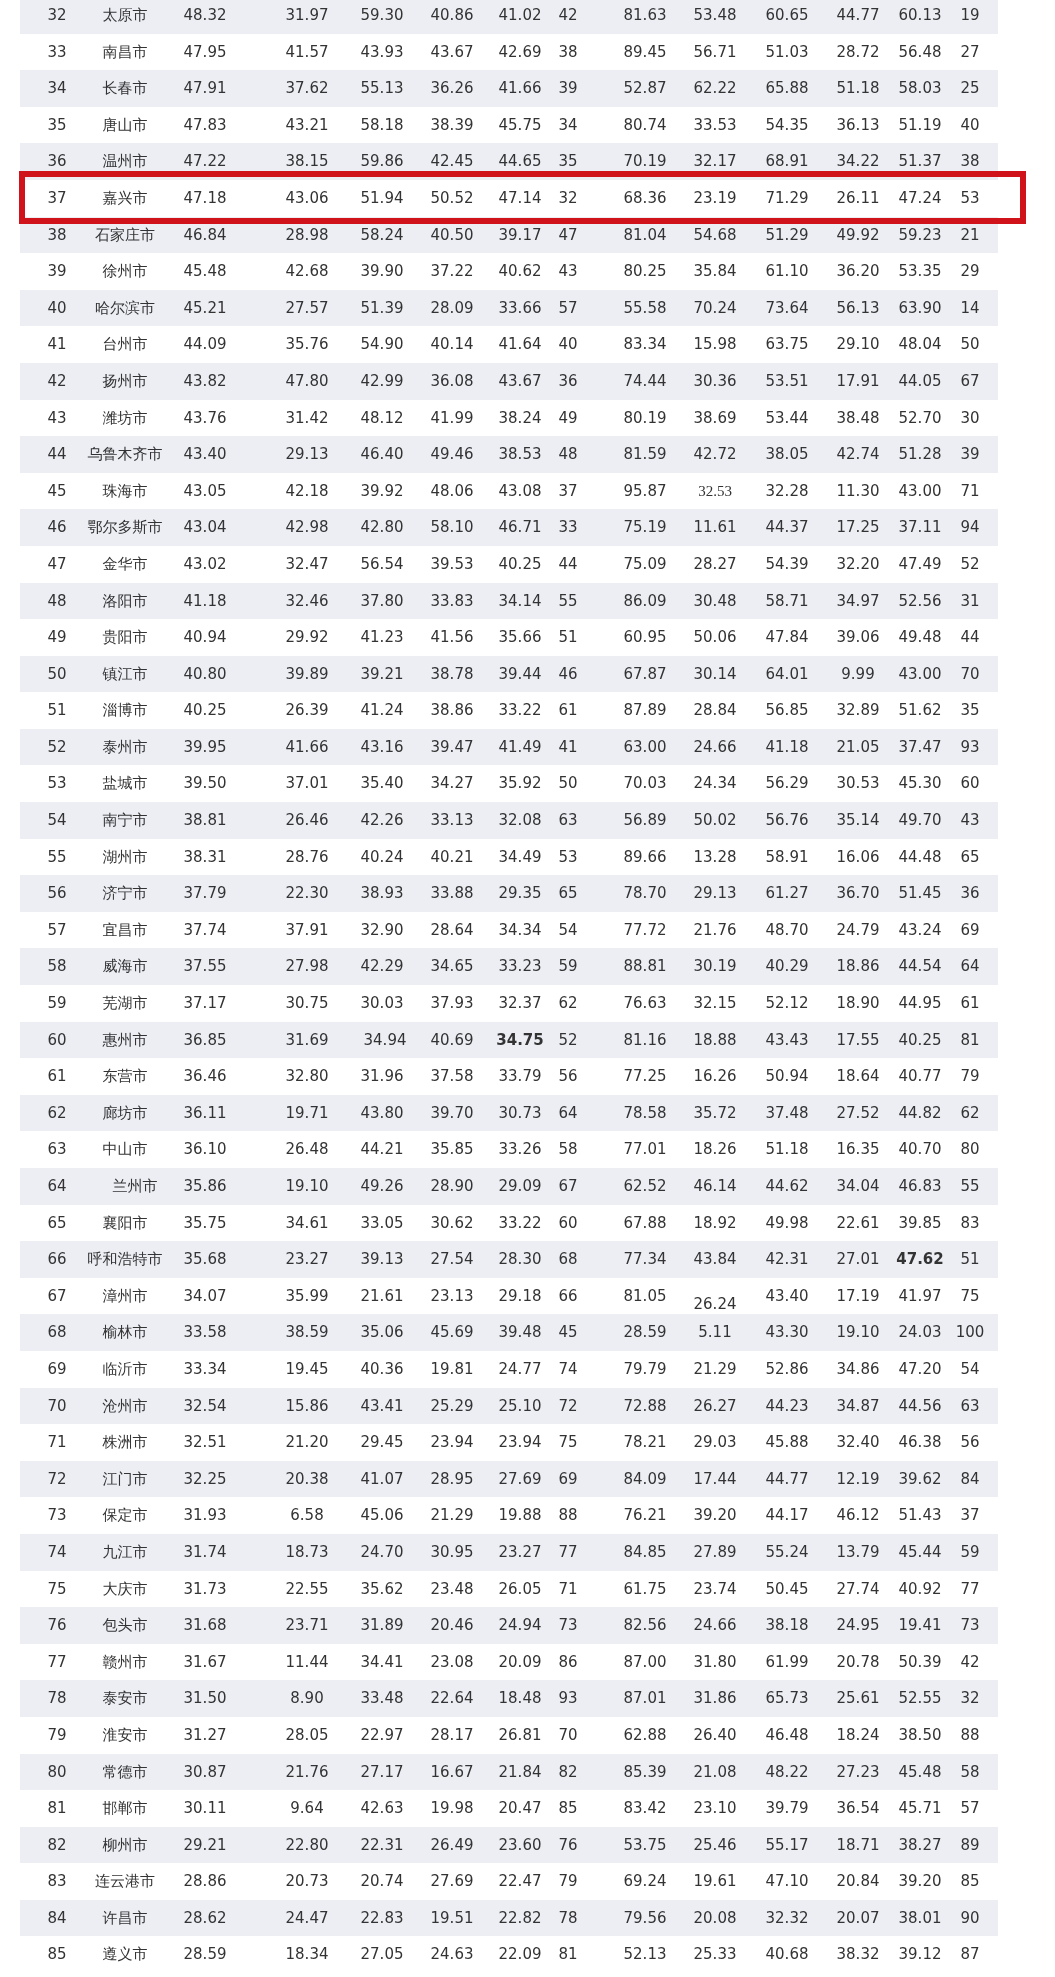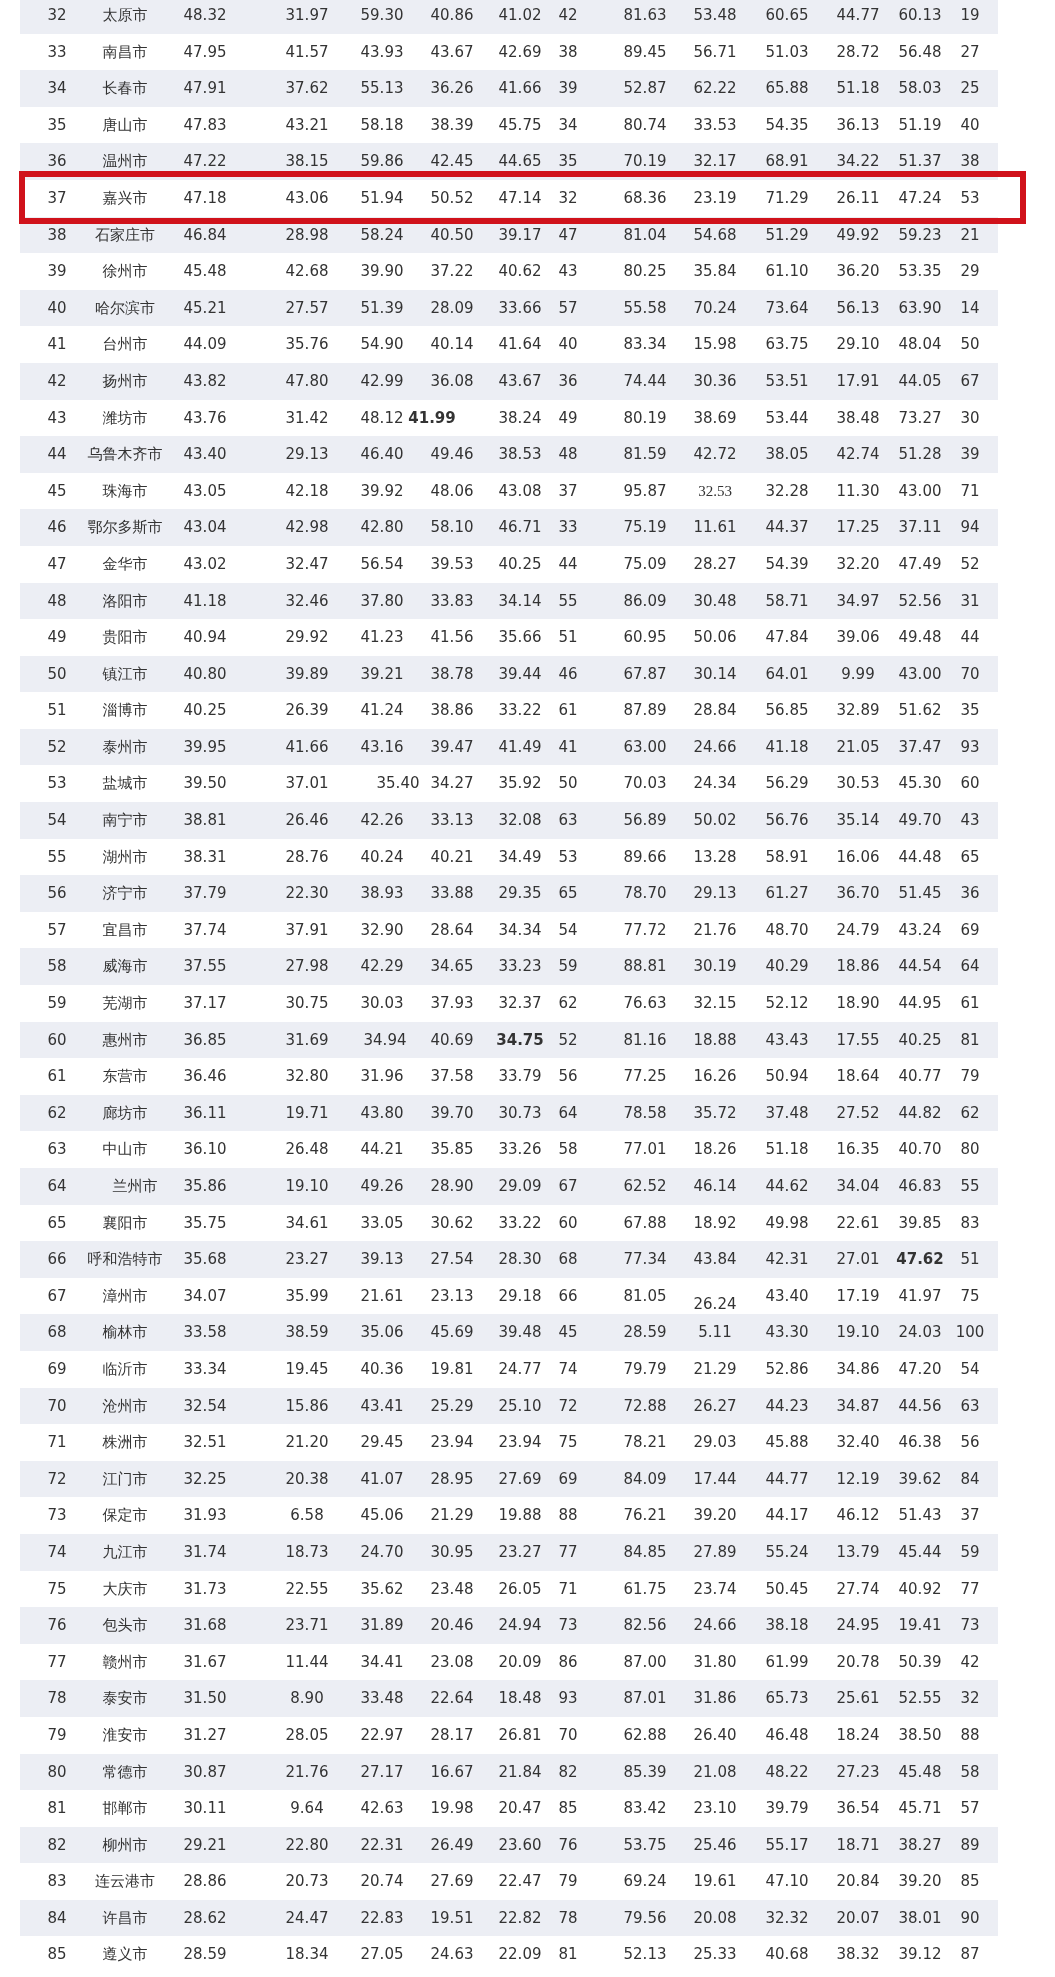--- a/index.html
+++ b/index.html
@@ -192,28 +192,28 @@
       <span class="cell" style="left: 838px;">17.91</span>
       <span class="cell" style="left: 900px;">44.05</span>
       <span class="cell" style="left: 950px;">67</span>
     </div>
     <div class="row">
       <span class="cell" style="left: 37px;">43</span>
       <span class="cell" style="left: 105px;">潍坊市</span>
       <span class="cell" style="left: 185px;">43.76</span>
       <span class="cell" style="left: 287px;">31.42</span>
       <span class="cell" style="left: 362px;">48.12</span>
-      <span class="cell" style="left: 412px; font-weight: bold;">41.99</span>
+      <span class="cell" style="left: 432px;">41.99</span>
       <span class="cell" style="left: 500px;">38.24</span>
       <span class="cell" style="left: 548px;">49</span>
       <span class="cell" style="left: 625px;">80.19</span>
       <span class="cell" style="left: 695px;">38.69</span>
       <span class="cell" style="left: 767px;">53.44</span>
       <span class="cell" style="left: 838px;">38.48</span>
-      <span class="cell" style="left: 900px;">73.27</span>
+      <span class="cell" style="left: 900px;">52.70</span>
       <span class="cell" style="left: 950px;">30</span>
     </div>
     <div class="row shaded">
       <span class="cell" style="left: 37px;">44</span>
       <span class="cell" style="left: 105px;">乌鲁木齐市</span>
       <span class="cell" style="left: 185px;">43.40</span>
       <span class="cell" style="left: 287px;">29.13</span>
       <span class="cell" style="left: 362px;">46.40</span>
       <span class="cell" style="left: 432px;">49.46</span>
       <span class="cell" style="left: 500px;">38.53</span>
@@ -351,21 +351,21 @@
       <span class="cell" style="left: 767px;">41.18</span>
       <span class="cell" style="left: 838px;">21.05</span>
       <span class="cell" style="left: 900px;">37.47</span>
       <span class="cell" style="left: 950px;">93</span>
     </div>
     <div class="row">
       <span class="cell" style="left: 37px;">53</span>
       <span class="cell" style="left: 105px;">盐城市</span>
       <span class="cell" style="left: 185px;">39.50</span>
       <span class="cell" style="left: 287px;">37.01</span>
-      <span class="cell" style="left: 378px;">35.40</span>
+      <span class="cell" style="left: 362px;">35.40</span>
       <span class="cell" style="left: 432px;">34.27</span>
       <span class="cell" style="left: 500px;">35.92</span>
       <span class="cell" style="left: 548px;">50</span>
       <span class="cell" style="left: 625px;">70.03</span>
       <span class="cell" style="left: 695px;">24.34</span>
       <span class="cell" style="left: 767px;">56.29</span>
       <span class="cell" style="left: 838px;">30.53</span>
       <span class="cell" style="left: 900px;">45.30</span>
       <span class="cell" style="left: 950px;">60</span>
     </div>

